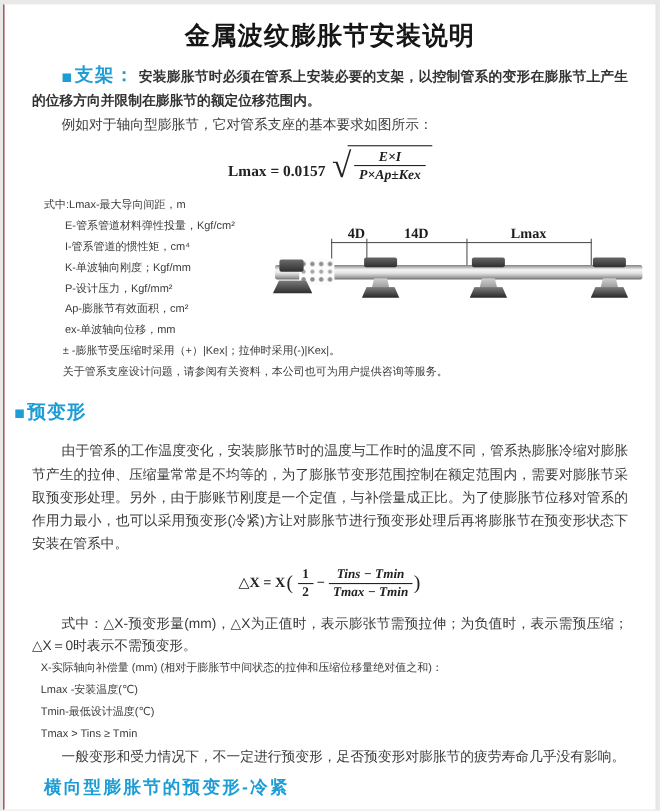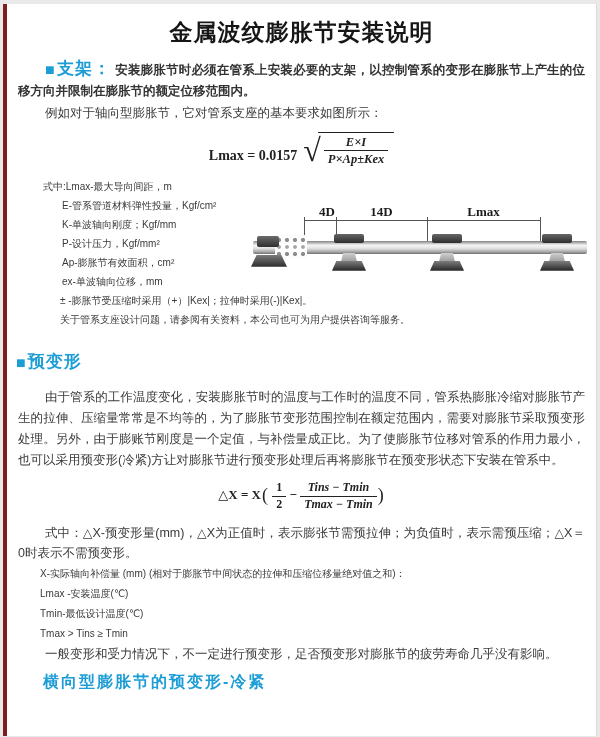--- a/index.html
+++ b/index.html
@@ -4,28 +4,28 @@
 <style>
   html,body{margin:0;padding:0;}
   body{
     width:600px;height:737px;background:#e9e9e9;
     font-family:"Liberation Sans","DejaVu Sans",sans-serif;
     -webkit-font-smoothing:antialiased;
   }
   .page{
     width:594px;height:732px;margin:4px auto 0;background:#ffffff;
     overflow:hidden;position:relative;padding:0 9px;box-sizing:border-box;
-    border-left:4px solid #7f1d1d;border-right:1px solid #dcdcdc;
+    border-left:1px solid #7f1d1d;border-right:1px solid #dcdcdc;
   }
   h1.title{
     margin:13px 0 10px;text-align:center;font-size:23px;font-weight:bold;
     color:#161616;letter-spacing:1px;
   }
   .para{
-    margin:0 2px 1px;font-size:12.5px;line-height:21px;color:#3a3a3a;
+    margin:0 16px 1px;font-size:12.5px;line-height:21px;color:#3a3a3a;
     text-align:justify;
   }
   .indent{text-indent:27px;}
   .sec-label{color:var(--accent);font-size:17px;font-weight:bold;letter-spacing:1px;}
   .sq{font-size:16px;margin-right:1px;position:relative;top:1px;}
   .intro-text{font-weight:bold;color:#333;}
   
   .formula{
     text-align:center;font-family:"Liberation Serif","DejaVu Serif",serif;
     font-weight:bold;color:#222;font-size:14px;
@@ -119,20 +119,21 @@
   <div class="formula lmax">
     <span>Lmax = 0.0157</span><span class="sqrt">
         <span class="rad">√</span>
         <span class="sqrt-body"><span class="frac"><span class="fn">E×I</span><span class="fd">P×Ap±Kex</span></span></span>
       </span>
   </div>
 
   <div class="defs-area">
     <p class="def-line l0">式中:Lmax-最大导向间距，m</p>
     <p class="def-line l1">E-管系管道材料弹性投量，Kgf/cm²</p>
+    <p class="def-line l1">I-管系管道的惯性矩，cm⁴</p>
     <p class="def-line l1">K-单波轴向刚度；Kgf/mm</p>
     <p class="def-line l1">P-设计压力，Kgf/mm²</p>
     <p class="def-line l1">Ap-膨胀节有效面积，cm²</p>
     <p class="def-line l1">ex-单波轴向位移，mm</p>
     <p class="def-line l2">± -膨胀节受压缩时采用（+）|Kex|；拉伸时采用(-)|Kex|。</p>
     <p class="def-line l2">关于管系支座设计问题，请参阅有关资料，本公司也可为用户提供咨询等服务。</p>
 
     <div class="diagram">
       <div class="dim-line"></div>
       <div class="tick" style="left:59px"></div>

